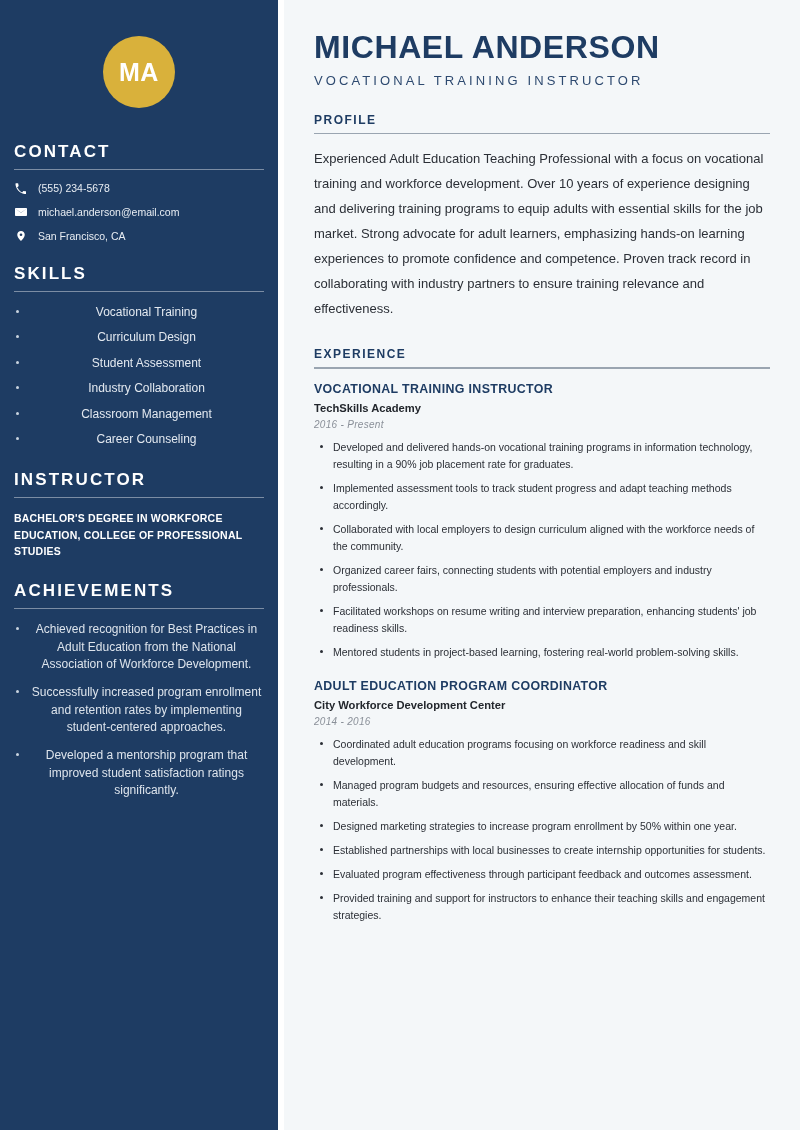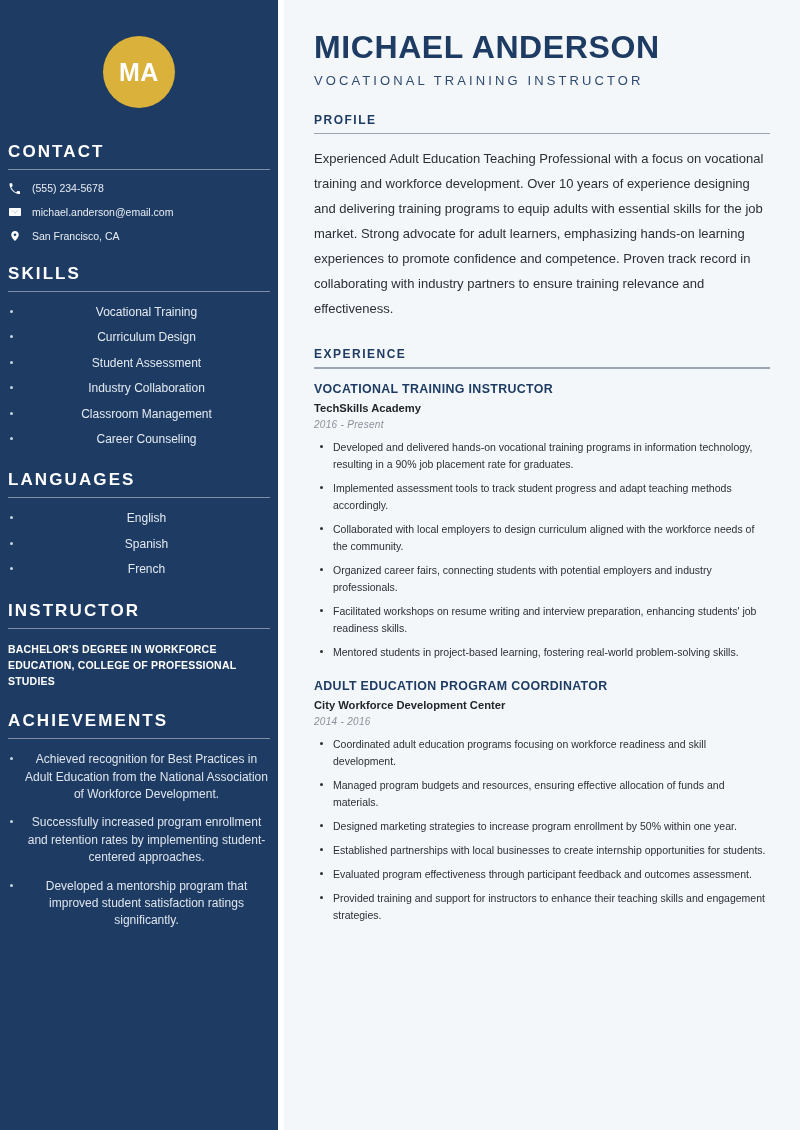--- a/index.html
+++ b/index.html
@@ -15,21 +15,21 @@
     display: flex;
     overflow: hidden;
   }
 
   
   .sidebar {
     width: 278px;
     flex: 0 0 278px;
     background: #1e3c63;
     color: #ffffff;
-    padding: 0 8px;
+    padding: 0 14px;
     position: relative;
   }
 
   .avatar-wrap {
     display: flex;
     justify-content: center;
     padding-top: 36px;
     padding-bottom: 34px;
   }
   .avatar {
@@ -250,29 +250,20 @@
     <ul class="side-list">
       <li>Vocational Training</li>
       <li>Curriculum Design</li>
       <li>Student Assessment</li>
       <li>Industry Collaboration</li>
       <li>Classroom Management</li>
       <li>Career Counseling</li>
     </ul>
   </section>
 
-  <section class="side-section">
-    <div class="side-heading">LANGUAGES</div>
-    <div class="side-rule"></div>
-    <ul class="side-list">
-      <li>English</li>
-      <li>Spanish</li>
-      <li>French</li>
-    </ul>
-  </section>
 
   <section class="side-section">
     <div class="side-heading">INSTRUCTOR</div>
     <div class="side-rule"></div>
     <div class="edu-entry">BACHELOR'S DEGREE IN WORKFORCE EDUCATION, COLLEGE OF PROFESSIONAL STUDIES</div>
   </section>
 
   <section class="side-section">
     <div class="side-heading">ACHIEVEMENTS</div>
     <div class="side-rule"></div>

